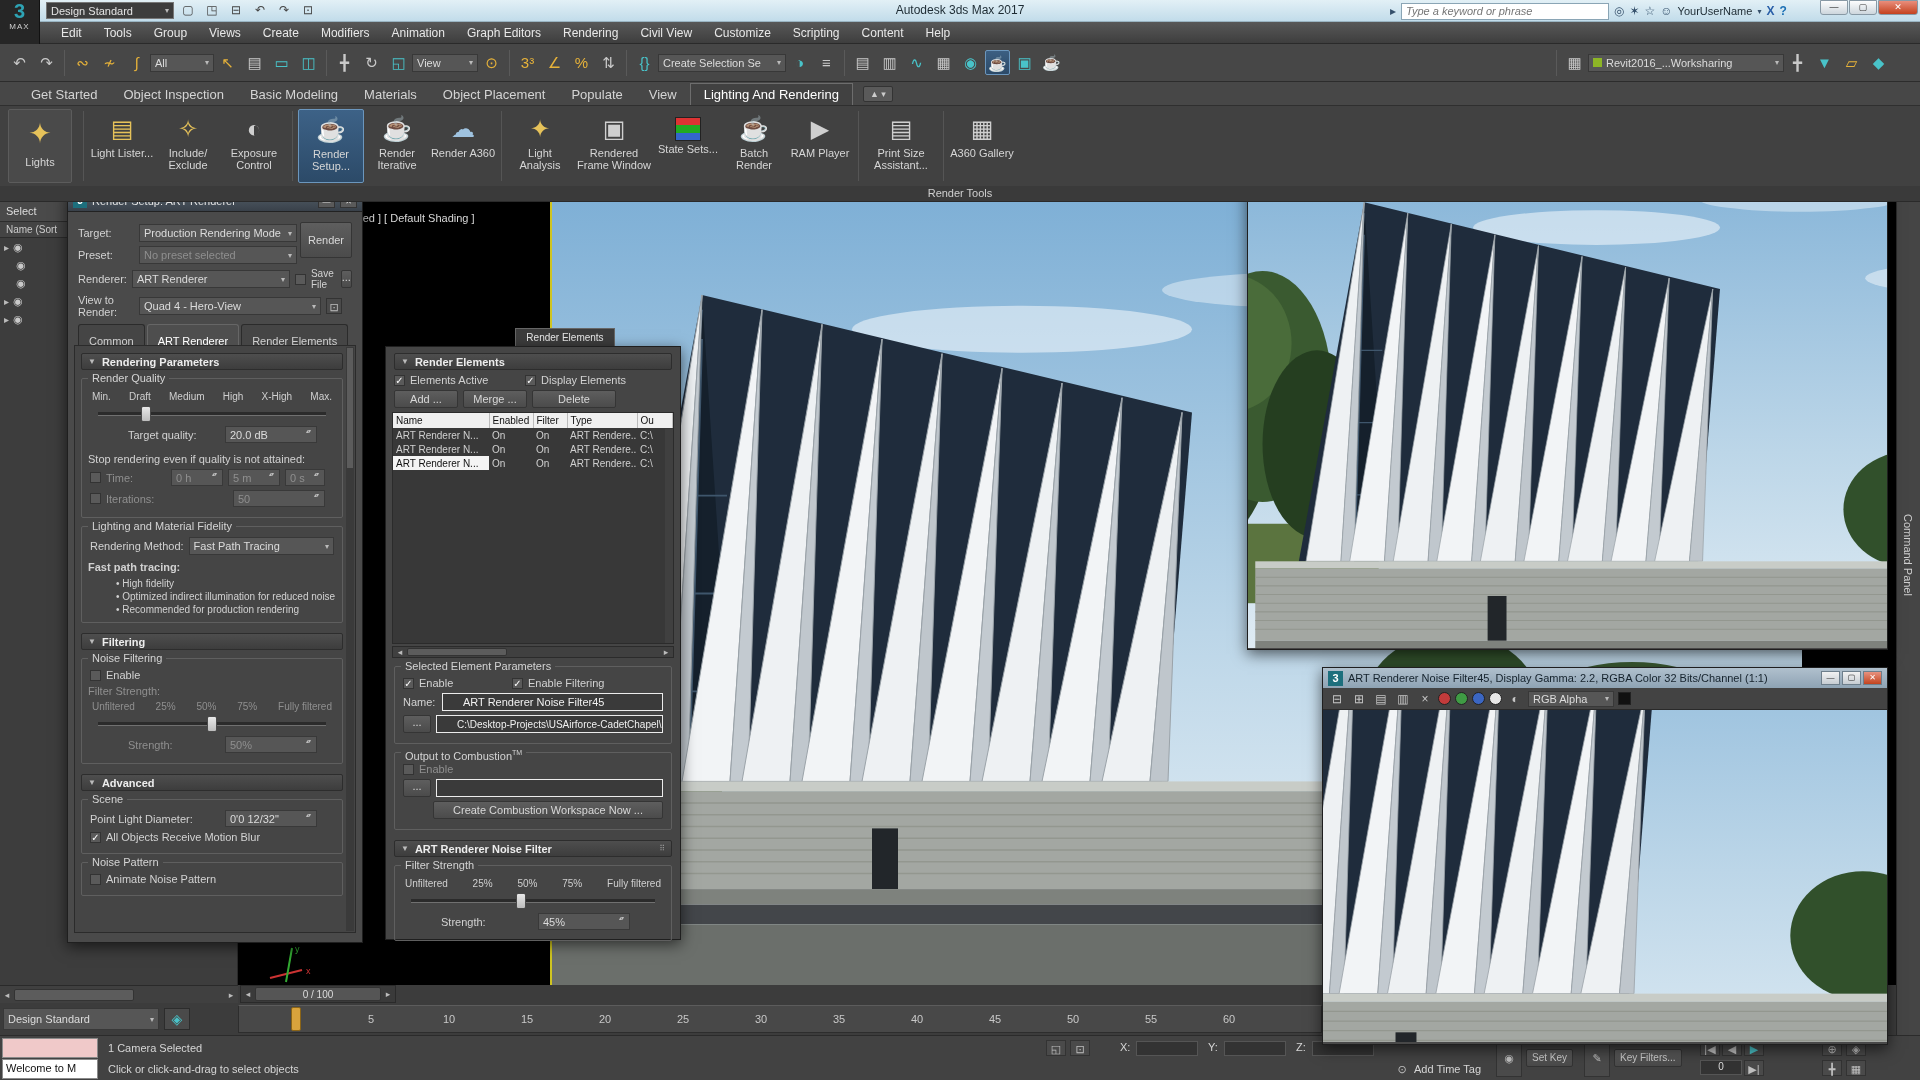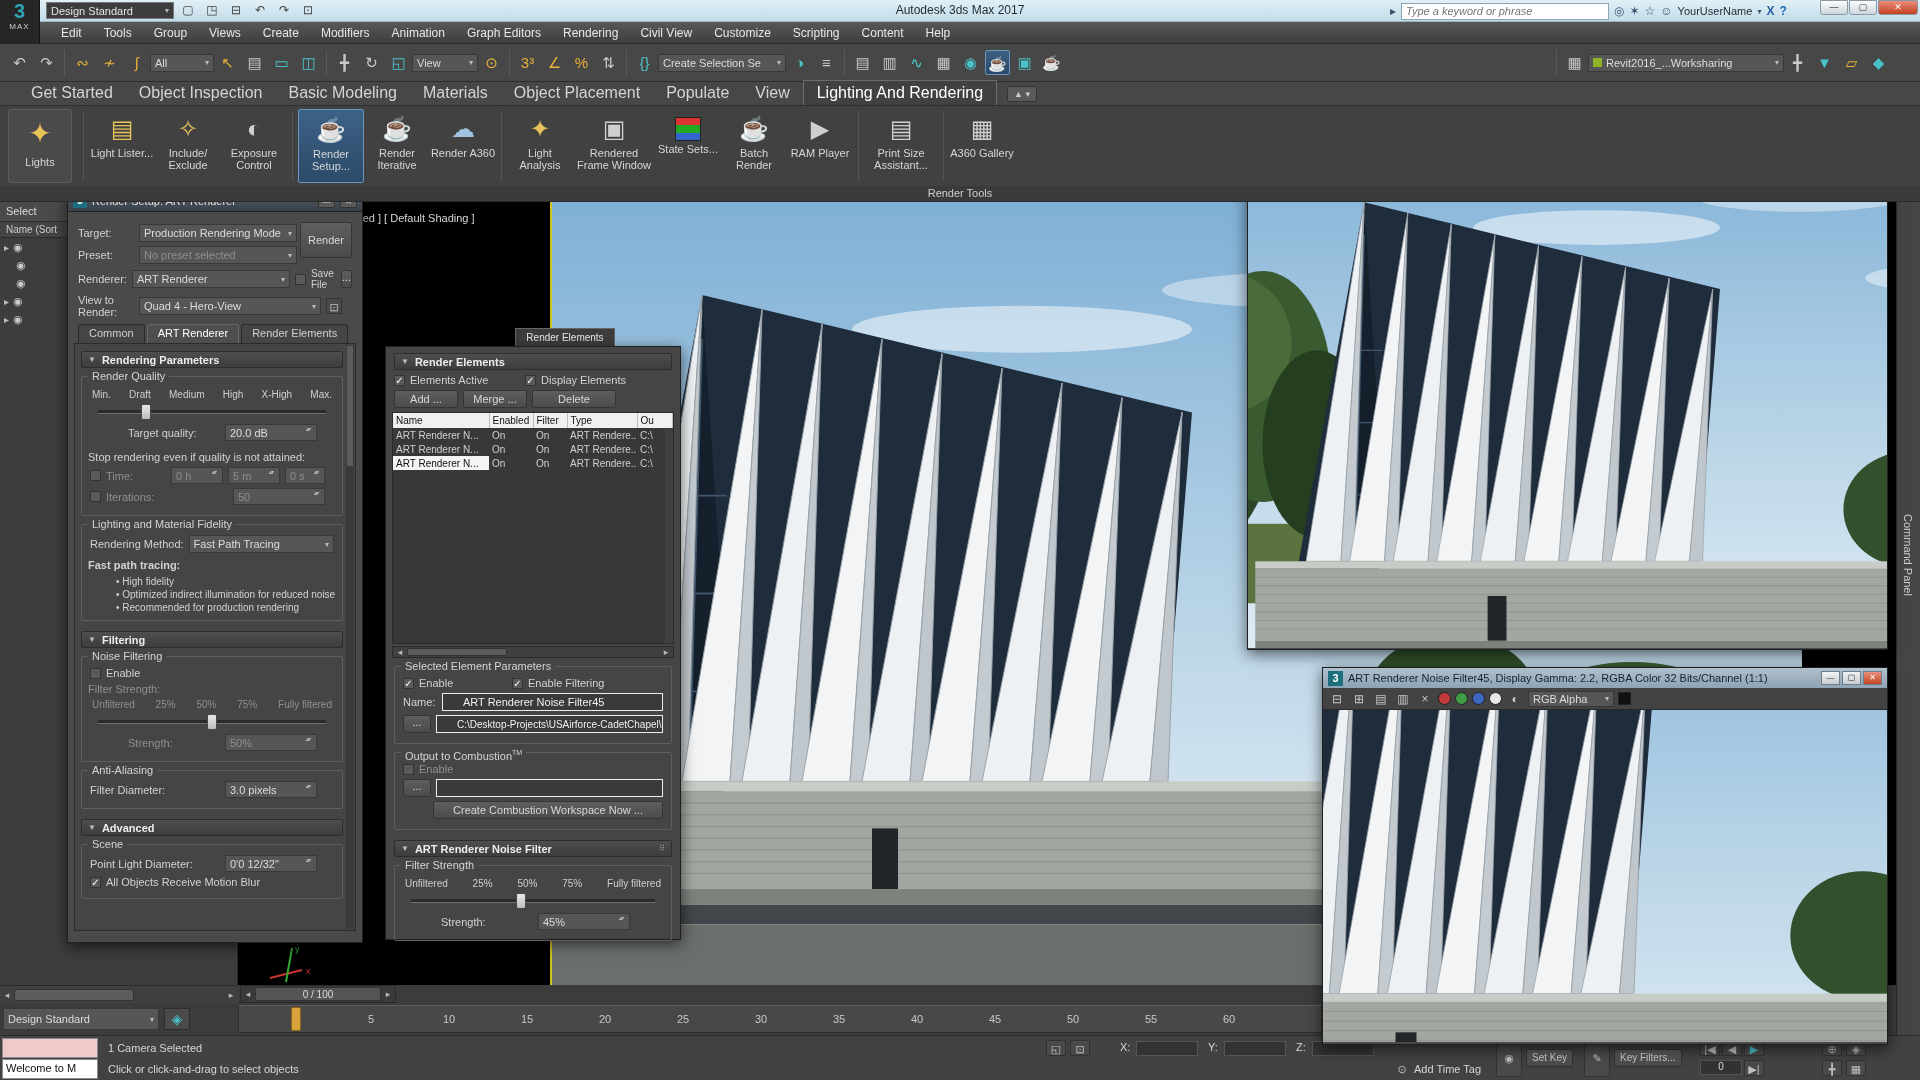--- a/index.html
+++ b/index.html
@@ -29,21 +29,21 @@
   .ic.teal{color:#49c3c9;}
   .ic.yel{color:#e6b23a;}
   .ic.hl{background:linear-gradient(#3c5f82,#2c4a68);border:1px solid #6b96bd;border-radius:2px;color:#f0f0f0;}
   .tsep{width:1px;height:26px;background:#2e2e2e;border-right:1px solid #5a5a5a;margin:0 4px;flex:none;}
   .dd{height:18px;background:#565656;border:1px solid #383838;color:#dcdcdc;font-size:11px;padding:0 4px;display:flex;align-items:center;justify-content:space-between;gap:4px;flex:none;}
   .dd::after{content:"▾";font-size:8px;color:#bbb;}
   #tb-right{margin-left:auto;display:flex;align-items:center;margin-right:28px;}
   .grn{width:9px;height:9px;background:#8db526;display:inline-block;margin-right:4px;flex:none;}
   
   #ribbontabs{left:0;top:82px;width:1920px;height:24px;background:#474747;display:flex;align-items:flex-end;padding-left:18px;z-index:8;border-bottom:1px solid #2f2f2f;}
-  .rtab{color:#d4d4d4;font-size:16px;padding:3px 13px;flex:none;margin-top:8px;}
+  .rtab{color:#d4d4d4;font-size:13px;padding:3px 13px;flex:none;margin-top:8px;}
   .rtab.active{background:#414141;border:1px solid #6d6d6d;border-bottom:none;color:#fff;}
   .rovf{width:30px;height:16px;background:#5a5a5a;border:1px solid #333;border-radius:2px;margin-left:10px;margin-bottom:3px;color:#ccc;font-size:9px;text-align:center;line-height:14px;}
   #ribbonbody{left:0;top:106px;width:1920px;height:80px;background:#414141;display:flex;align-items:stretch;padding:3px 0 3px 8px;z-index:8;}
   .rbtn{width:66px;display:flex;flex-direction:column;align-items:center;justify-content:flex-start;padding-top:4px;flex:none;color:#d6d6d6;}
   .rbtn .rico{width:34px;height:32px;font-size:24px;line-height:32px;text-align:center;color:#cfcfcf;}
   .rbtn .rlab{font-size:11px;text-align:center;line-height:12px;margin-top:2px;}
   .rbtn.active{background:linear-gradient(#3d6287,#2c4a68);border:1px solid #6b96bd;border-radius:2px;}
   .rbtn.big{width:64px;background:#4a4a4a;border:1px solid #5c5c5c;border-radius:2px;margin-right:6px;}
   .rbtn.big .rico{font-size:28px;height:40px;line-height:40px;color:#e6c25a;}
   .rsep{width:1px;background:#2e2e2e;border-right:1px solid #555;margin:2px 5px;flex:none;}
@@ -105,21 +105,21 @@
   .grp>.lg{position:absolute;top:-7px;left:6px;background:#454545;padding:0 4px;font-size:11px;color:#d4d4d4;line-height:13px;}
   .ro{height:17px;background:linear-gradient(#4e4e4e,#3d3d3d);border:1px solid #2d2d2d;border-radius:2px;color:#ededed;font-size:11px;font-weight:bold;display:flex;align-items:center;gap:6px;padding:0 6px;margin:4px 2px;}
   .ro .ar{font-size:8px;color:#bbb;font-weight:normal;}
   .slider{position:relative;height:4px;background:#2b2b2b;border-bottom:1px solid #707070;margin:10px 10px 8px 10px;}
   .sthumb{position:absolute;top:-6px;width:10px;height:16px;background:linear-gradient(#e8e8e8,#bdbdbd);border:1px solid #4a4a4a;border-radius:2px;transform:translateX(-50%);}
   .slabels{display:flex;justify-content:space-between;font-size:10px;color:#cfcfcf;padding:0 4px;margin-top:2px;}
   .spin{height:17px;background:#565656;border:1px solid #393939;color:#dcdcdc;font-size:11px;padding:0 12px 0 4px;position:relative;display:flex;align-items:center;}
   .spin::after{content:"▴▾";position:absolute;right:1px;top:0;font-size:6px;line-height:8px;width:9px;color:#bbb;letter-spacing:-1px;white-space:pre-wrap;}
   .row{display:flex;align-items:center;gap:5px;margin:4px 2px;}
   .tabs{display:flex;gap:2px;margin:6px 2px 0 2px;}
-  .tab{height:19px;background:#454545;border:1px solid #2b2b2b;border-bottom:none;border-radius:3px 3px 0 0;color:#d0d0d0;font-size:11px;padding:2px 10px;}
+  .tab{height:19px;background:#454545;border:1px solid #2b2b2b;border-bottom:none;border-radius:3px 3px 0 0;color:#d0d0d0;font-size:11px;padding:10px 10px;}
   .tab.active{background:#4e4e4e;color:#fff;border-color:#666;}
   .whitefld{height:18px;background:#3a3a3a;border:1px solid #ececec;color:#f0f0f0;font-size:11px;padding:0 20px;display:flex;align-items:center;white-space:nowrap;overflow:hidden;}
   
   .cir{width:13px;height:13px;border-radius:50%;display:inline-block;border:1px solid #222;flex:none;}
   .rfwtb{display:flex;align-items:center;gap:4px;background:#434343;border-bottom:1px solid #2a2a2a;padding:0 5px;}
   .rfwic{width:18px;height:16px;color:#c6c6c6;font-size:12px;text-align:center;line-height:16px;}
   table{border-collapse:collapse;table-layout:fixed;width:100%;}
   th{background:#f0f0f0;color:#111;font-size:10px;font-weight:normal;text-align:left;border-right:1px solid #bbb;padding:1px 3px;height:15px;}
   td{color:#d0d0d0;font-size:10px;padding:1px 3px;height:14px;white-space:nowrap;overflow:hidden;}
   td.sel{background:#f4f4f4;color:#111;}
@@ -673,40 +673,40 @@
           <span class="dis">Fully filtered</span>
       </div>
       <div class="slider">
           <div class="sthumb" style="left:50%"></div>
         </div>
       <div class="row" style="margin-top:10px">
           <span class="lbl dis" style="margin-left:38px;width:92px">Strength:</span>
           <div class="spin dis" style="width:92px">50%</div>
         </div>
     </div>
-    <div class="grp">
-        <span class="lg">Anti-Aliasing</span>
-      <div class="row" style="margin-top:0">
-          <span class="lbl" style="width:130px">Filter Diameter:</span>
-          <div class="spin" style="width:92px">3.0 pixels</div>
-        </div>
-    </div>
     <div class="ro" style="margin-top:10px">
         <span class="ar">▼</span>
         <span>Advanced</span>
       </div>
     <div class="grp">
         <span class="lg">Scene</span>
       <div class="row" style="margin-top:0">
           <span class="lbl" style="width:130px">Point Light Diameter:</span>
           <div class="spin" style="width:92px">0'0 12/32"</div>
         </div>
       <div class="row">
           <span class="cb on"></span>
           <span class="lbl">All Objects Receive Motion Blur</span>
+        </div>
+    </div>
+    <div class="grp">
+        <span class="lg">Noise Pattern</span>
+      <div class="row" style="margin-top:0">
+          <span class="cb"></span>
+          <span class="lbl">Animate Noise Pattern</span>
         </div>
     </div>
   </div>
 </div>
 
 <div class="abs" style="left:385px;top:328px;z-index:6">
   <div style="position:absolute;left:130px;top:0;width:100px;height:18px;background:#3d3d3d;border:1px solid #666;border-bottom:none;color:#e8e8e8;font-size:10px;text-align:center;line-height:17px">Render Elements</div>
   <div class="fwin" style="position:relative;left:0;top:18px;width:296px;height:594px;background:#454545;padding:2px 6px">
     <div class="ro">
         <span class="ar">▼</span>

